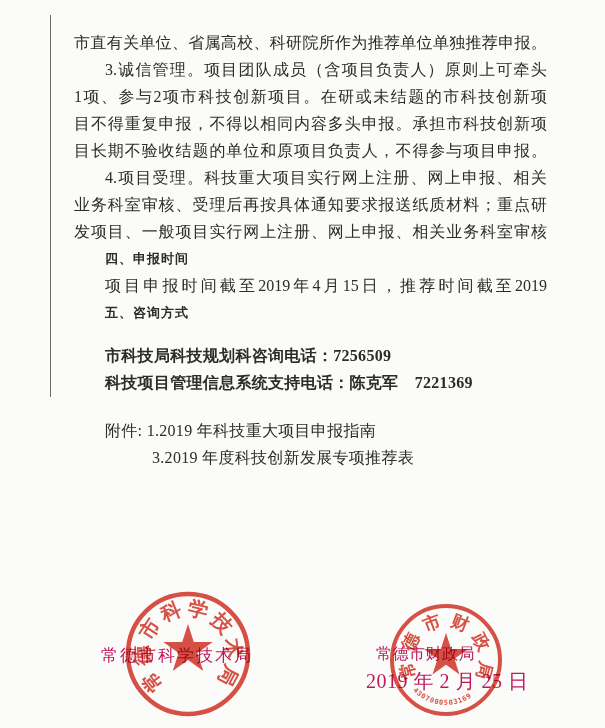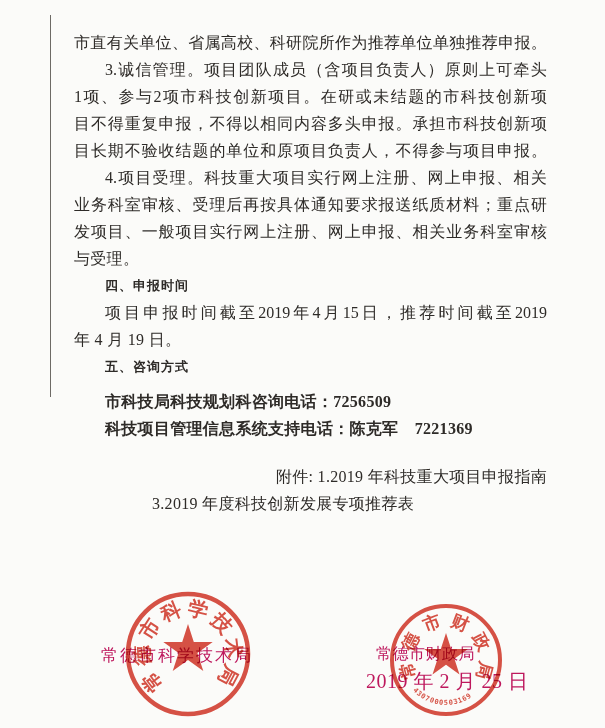--- a/index.html
+++ b/index.html
@@ -279,21 +279,20 @@
       <span>、</span>
       <span>相</span>
       <span>关</span>
       <span>业</span>
       <span>务</span>
       <span>科</span>
       <span>室</span>
       <span>审</span>
       <span>核</span>
     </div>
-    <div class="line" style="padding-left: 0px;">与受理。</div>
     <div class="line heading" style="padding-left: 31px;">四、申报时间</div>
     <div class="line justify" style="padding-left: 31px;">
       <span>项</span>
       <span>目</span>
       <span>申</span>
       <span>报</span>
       <span>时</span>
       <span>间</span>
       <span>截</span>
       <span>至</span>
@@ -305,25 +304,24 @@
       <span>日</span>
       <span>，</span>
       <span>推</span>
       <span>荐</span>
       <span>时</span>
       <span>间</span>
       <span>截</span>
       <span>至</span>
       <span>2019</span>
     </div>
-    <div class="line" style="padding-left: 0px;">年 4 月 19 日。</div>
     <div class="line heading" style="padding-left: 31px;">五、咨询方式</div>
-    <div class="line bold" style="padding-left: 31px; margin-top: 8px;">市科技局科技规划科咨询电话：7256509</div>
+    <div class="line bold" style="padding-left: 31px; margin-top: 16px;">市科技局科技规划科咨询电话：7256509</div>
     <div class="line bold" style="padding-left: 31px;">科技项目管理信息系统支持电话：陈克军　7221369</div>
-    <div class="line" style="padding-left: 31px; margin-top: 21px; text-align: right;">附件: 1.2019 年科技重大项目申报指南</div>
+    <div class="line" style="padding-left: 31px; margin-top: 21px;">附件: 1.2019 年科技重大项目申报指南</div>
     <div class="line" style="padding-left: 78px;">3.2019 年度科技创新发展专项推荐表</div>
   </div>
 
 <div id="stamp-name-left" class="overlay-text">常德市科学技术局</div>
 <div id="stamp-name-right" class="overlay-text">常德市财政局</div>
 <div id="stamp-date" class="overlay-text">2019 年 2 月 25 日</div>
 
 <svg id="seal-layer" viewBox="0 0 605 728" xmlns="http://www.w3.org/2000/svg">
     <g opacity="0.88">
       <circle cx="188" cy="654" r="60" fill="none" stroke="#d43b2d" stroke-width="4.5"></circle>

